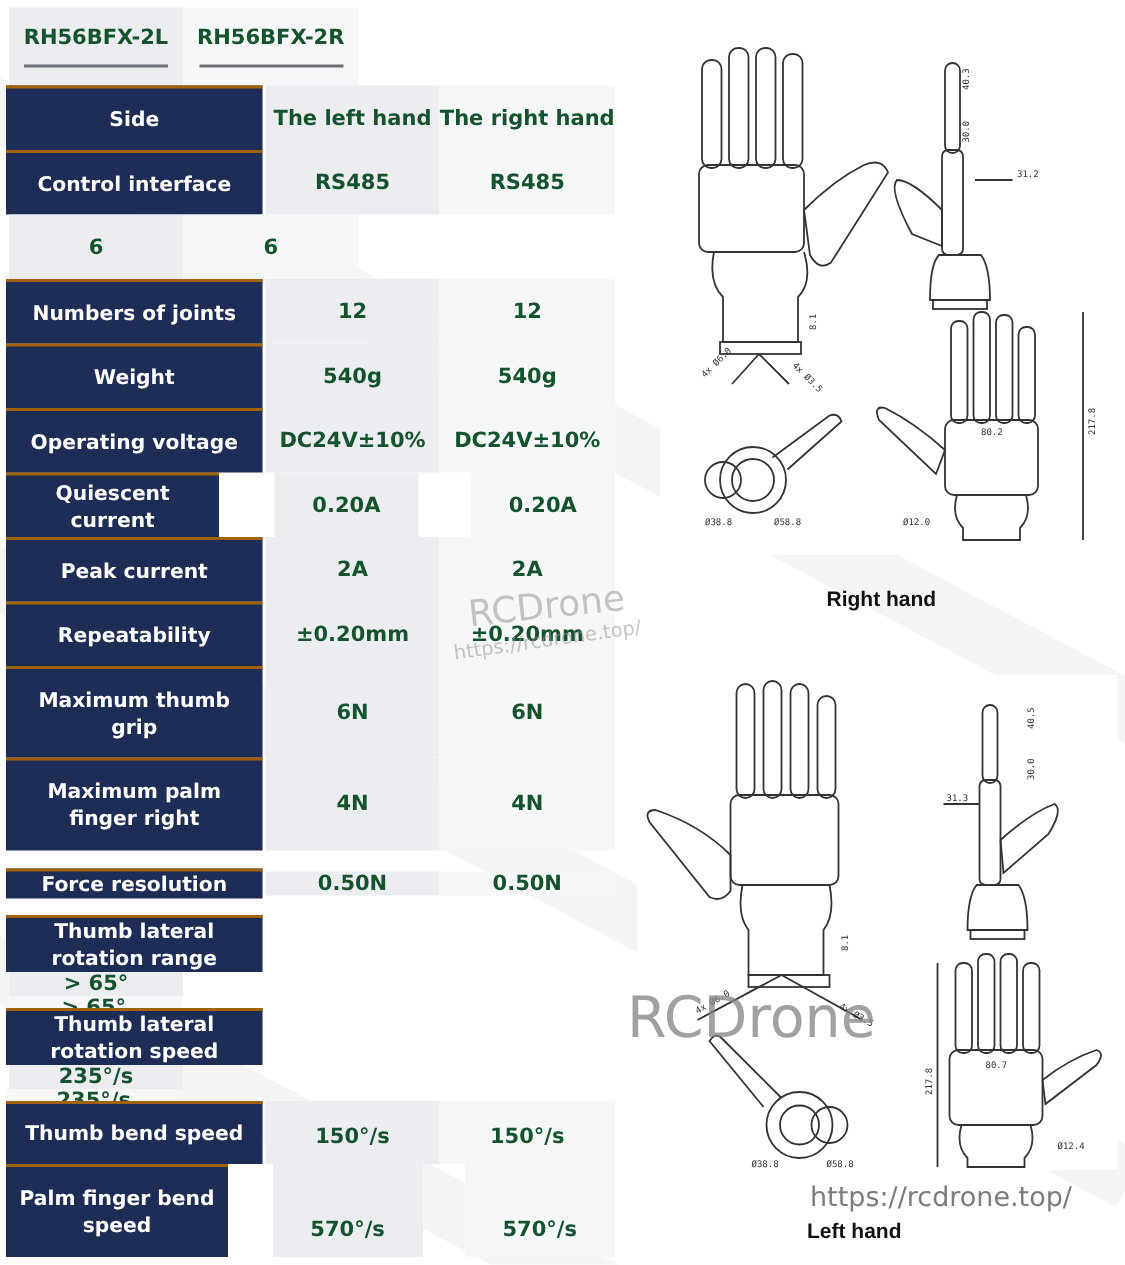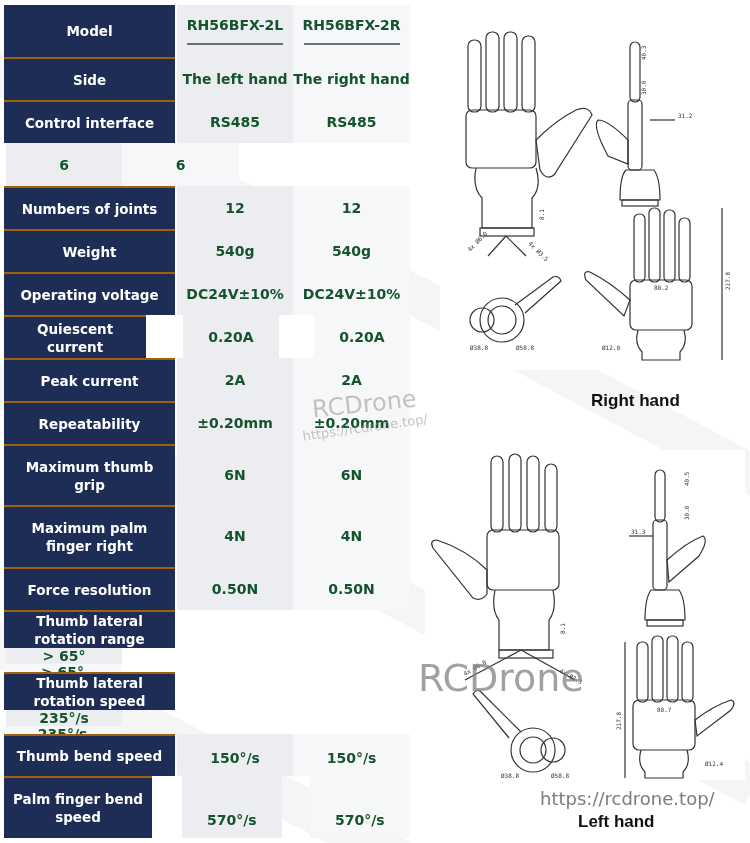--- a/index.html
+++ b/index.html
@@ -28,41 +28,40 @@
   .val.low { align-items: flex-end; padding-bottom: 10px; }
   .model .val { flex-direction: column; }
   .model .val span.underline {
     display: block; width: 96px; height: 2px; background: #6b6f78; margin-top: 10px;
   }
   .drawing {
     position: absolute; background: #ffffff;
   }
   .caption {
     position: absolute; font-family: "Liberation Sans", sans-serif; font-weight: bold;
-    font-size: 17px; color: #111; margin-left: 40px;
+    font-size: 14px; color: #111;
   }
   .wm-text {
     position: absolute; color: rgba(150,150,150,0.55); pointer-events: none;
     font-family: "DejaVu Sans", sans-serif;
   }
   .wm-band {
     position: absolute; background: rgba(200,200,205,0.18); transform-origin: left top;
     pointer-events: none;
   }
 </style>
 </head>
 <body>
 
 <div class="wm-band" style="left:-60px; top:20px; width:1000px; height:40px; transform:rotate(28deg);"></div>
 <div class="wm-band" style="left:-120px; top:300px; width:1000px; height:40px; transform:rotate(28deg);"></div>
 <div class="wm-band" style="left:-120px; top:560px; width:1000px; height:40px; transform:rotate(28deg);"></div>
 
 <div class="spec-table" id="spec-table">
     <div class="row model" style="height: 52px;">
-      <div class="lbl">Model</div>
       <div class="val v1">
         <span>RH56BFX-2L</span>
         <span class="underline"></span>
       </div>
       <div class="val v2">
         <span>RH56BFX-2R</span>
         <span class="underline"></span>
       </div>
     </div>
     <div class="row" style="height: 43px;">
@@ -112,21 +111,21 @@
     <div class="row" style="height: 61px;">
       <div class="lbl">Maximum thumb grip</div>
       <div class="val v1">6N</div>
       <div class="val v2">6N</div>
     </div>
     <div class="row" style="height: 62px;">
       <div class="lbl">Maximum palm finger right</div>
       <div class="val v1">4N</div>
       <div class="val v2">4N</div>
     </div>
-    <div class="row" style="height: 43px;">
+    <div class="row" style="height: 43px; align-items: center;">
       <div class="lbl">Force resolution</div>
       <div class="val v1">0.50N</div>
       <div class="val v2">0.50N</div>
     </div>
     <div class="row" style="height: 62px; flex-direction: column;">
       <div class="lbl">Thumb lateral rotation range</div>
       <div class="val v1">&gt; 65°</div>
       <div class="val v2">&gt; 65°</div>
     </div>
     <div class="row" style="height: 62px; flex-direction: column;">

